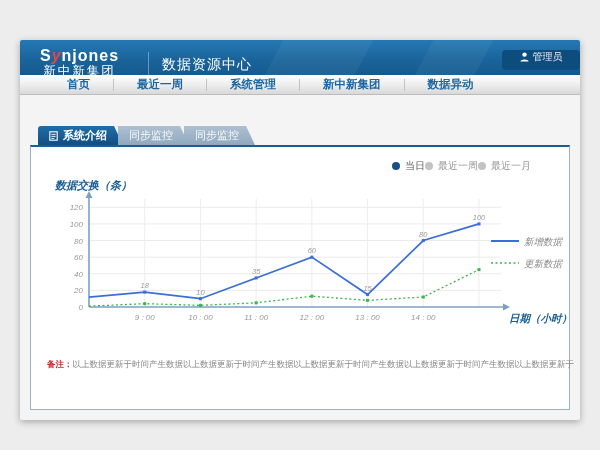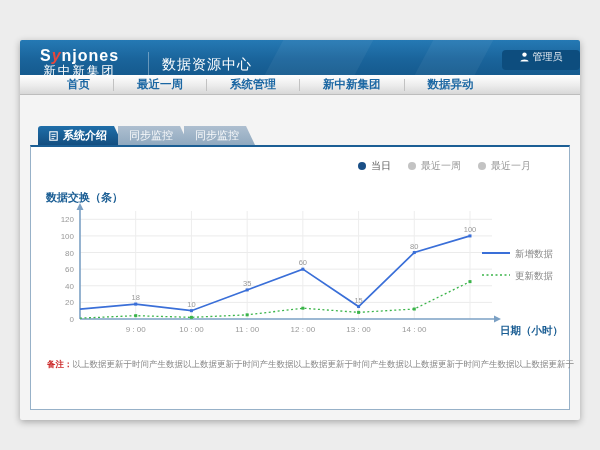--- a/index.html
+++ b/index.html
@@ -42,29 +42,29 @@
   .tab.active { background:linear-gradient(180deg,#1f6ea9,#134e80); font-weight:bold;
                 border-top-left-radius:3px; }
   .tab.inactive { background:linear-gradient(180deg,#aebfd0,#90a9bf); margin-left:-5px;
                   color:rgba(255,255,255,.92); }
 
   
   .panel-body { position:absolute; left:10px; right:10px; top:105px; bottom:10px;
                 background:#fff; border:1px solid #97b1c8; border-top:2px solid #1b5e94; }
 
   .radio-row { display:flex; justify-content:flex-end; align-items:center;
-               gap:17px; margin:12px 38px 16px 0; }
+               margin:12px 38px 4px 0; }
   .radio-opt { display:flex; align-items:center; gap:5px; font-size:10px; cursor:pointer; }
   .radio-dot { width:8px; height:8px; border-radius:50%; }
   .radio-opt.selected .radio-dot { background:#1a4f86; }
   .radio-opt.selected .radio-label { color:#555; }
   .radio-opt.unselected .radio-dot { background:#c3c3c3; }
   .radio-opt.unselected .radio-label { color:#999; }
 
-  .chart-wrap { margin:4px 0 0 11px; width:540px; height:168px; }
+  .chart-wrap { margin:4px 0 0 20px; width:540px; height:168px;font-style:italic; }
 
   .note-row { position:absolute; left:0; right:0; top:212px; text-align:center;
               font-size:8.5px; color:#888; letter-spacing:0; white-space:nowrap;margin-left:16px; }
   .note-label { color:#cc2a2a; font-weight:bold; }
 </style>
 </head>
 <body>
 
 <div class="window">
 

